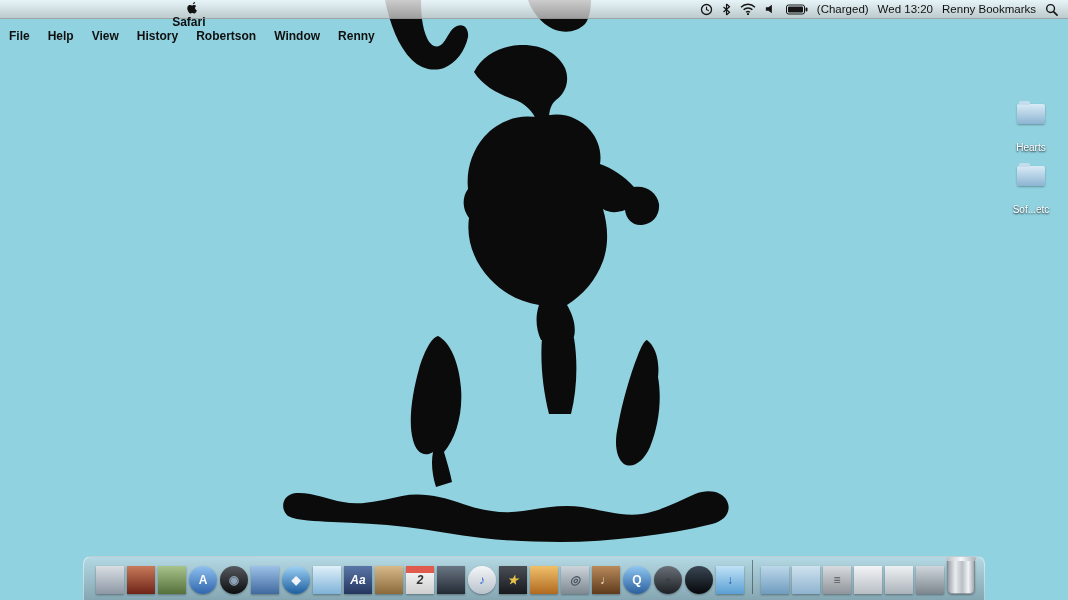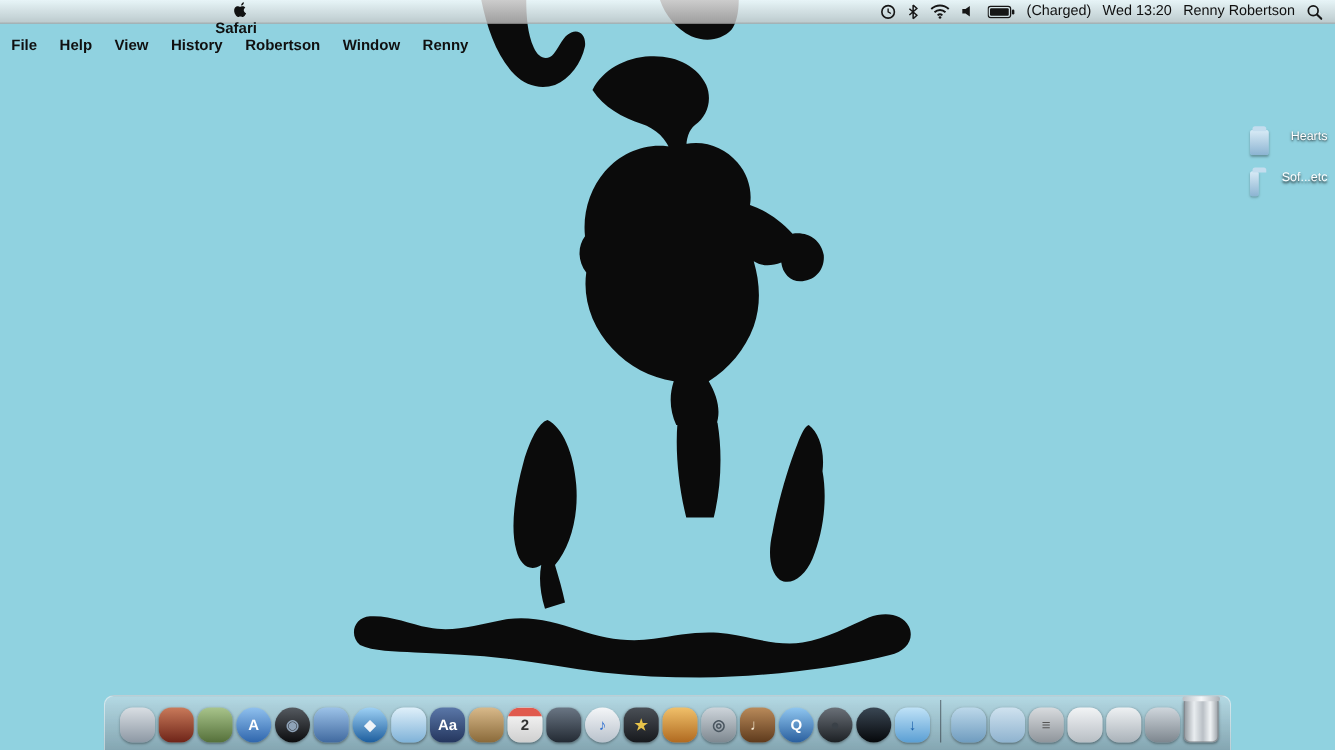--- a/index.html
+++ b/index.html
@@ -20,21 +20,21 @@
   }
   .menubar-left{display:flex;align-items:center;height:100%;flex-direction:column;}
   .apple{padding:0 11px 0 13px;display:flex;align-items:center;}
   .app-name{font-weight:bold;padding:0 8px 0 2px;}
   .menu-item{padding:0 9px;cursor:default;}
   .menubar-right{margin-left:auto;display:flex;align-items:center;gap:9px;padding-right:10px;}
   .status-icon{display:flex;align-items:center;}
   .status-text{font-size:11.5px;}
   
   .desk-icons{position:absolute;top:104px;right:6px;z-index:10;display:flex;flex-direction:column;gap:13px;align-items:center;}
-  .desk-icon{width:62px;display:flex;flex-direction:row;align-items:flex-start;gap:18px;cursor:default;}
+  .desk-icon{width:62px;display:flex;flex-direction:column;align-items:center;gap:18px;cursor:default;}
   .folder{
     width:28px;height:20px;border-radius:2px;position:relative;
     background:linear-gradient(180deg,#d9ebf6,#8cb4d2);
     box-shadow:0 1px 2px rgba(0,0,0,.3);
   }
   .folder::before{content:"";position:absolute;top:-3px;left:2px;width:11px;height:4px;
     border-radius:2px 2px 0 0;background:#c4ddee;}
   .desk-label{font-size:10px;color:#fff;text-shadow:0 1px 2px rgba(0,0,0,.9);white-space:nowrap;}
   
   .dock{
@@ -43,21 +43,21 @@
     display:flex;align-items:flex-end;gap:3px;padding:0 12px 6px;
     background:linear-gradient(180deg,rgba(216,224,231,.50),rgba(124,134,144,.58));
     border:1px solid rgba(255,255,255,.45);border-bottom:none;
     border-radius:8px 8px 0 0;
   }
   .dock-icon{
     width:28px;height:28px;flex:0 0 auto;position:relative;overflow:hidden;
     display:flex;align-items:center;justify-content:center;
     box-shadow:0 1px 2px rgba(0,0,0,.35);cursor:pointer;
   }
-  .rounded{border-radius:10px;}
+  .rounded{border-radius:0;font-style:italic;}
   .circle{border-radius:50%;}
   .dock-icon .glyph{font-size:12px;font-weight:bold;line-height:1;user-select:none;}
   .ical-top{position:absolute;top:0;left:0;right:0;height:7px;}
   .dock-divider{width:1px;height:34px;background:rgba(35,40,46,.5);margin:0 5px 0 5px;flex:0 0 auto;}
   .trash{
     width:26px;height:33px;flex:0 0 auto;position:relative;cursor:pointer;
     border-radius:3px 3px 5px 5px;
     background:linear-gradient(90deg,#9aa0a6,#e9edf0 28%,#b9bfc5 55%,#f1f4f6 78%,#a2a8ae);
     border:1px solid rgba(110,115,120,.6);
     box-shadow:0 1px 2px rgba(0,0,0,.35);
@@ -127,21 +127,21 @@
     </span>
     <span class="status-icon">
       <svg width="22" height="11" viewBox="0 0 22 11">
           <rect x="0.5" y="1" width="18" height="9" rx="2" fill="none" stroke="#161616"></rect>
           <rect x="2" y="2.5" width="15" height="6" rx="1" fill="#161616"></rect>
           <rect x="19.5" y="3.5" width="2" height="4" rx="1" fill="#161616"></rect>
         </svg>
     </span>
     <span class="status-text">(Charged)</span>
     <span class="status-text">Wed 13:20</span>
-    <span class="status-text">Renny Robertson</span>
+    <span class="status-text">Renny Bookmarks</span>
     <span class="status-icon">
       <svg width="13" height="13" viewBox="0 0 14 14">
           <circle cx="6" cy="6" r="4.2" fill="none" stroke="#161616" stroke-width="1.5"></circle>
           <line x1="9.2" y1="9.2" x2="13" y2="13" stroke="#161616" stroke-width="1.8" stroke-linecap="round"></line>
         </svg>
     </span>
   </div>
 </div>
 
 <div class="desk-icons">

